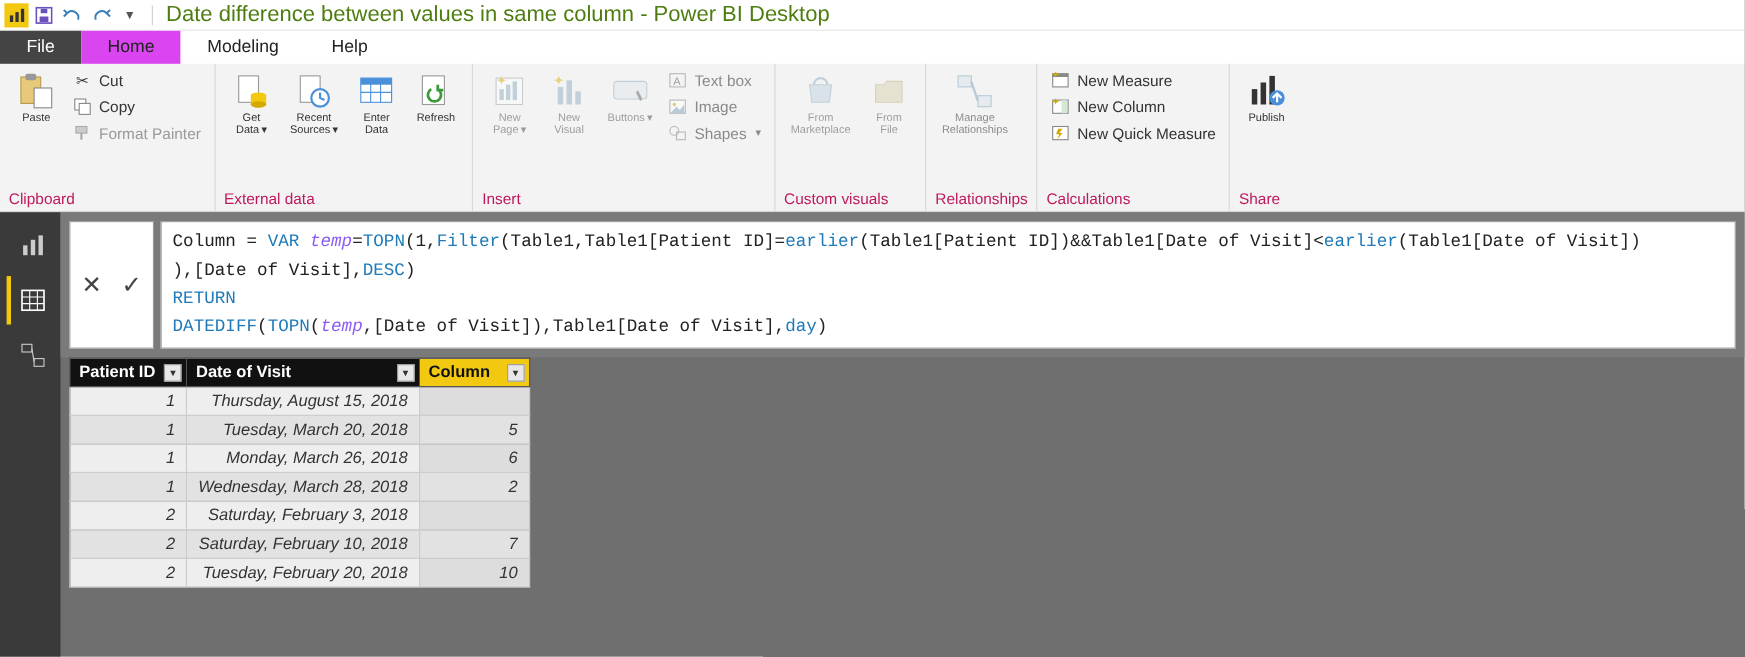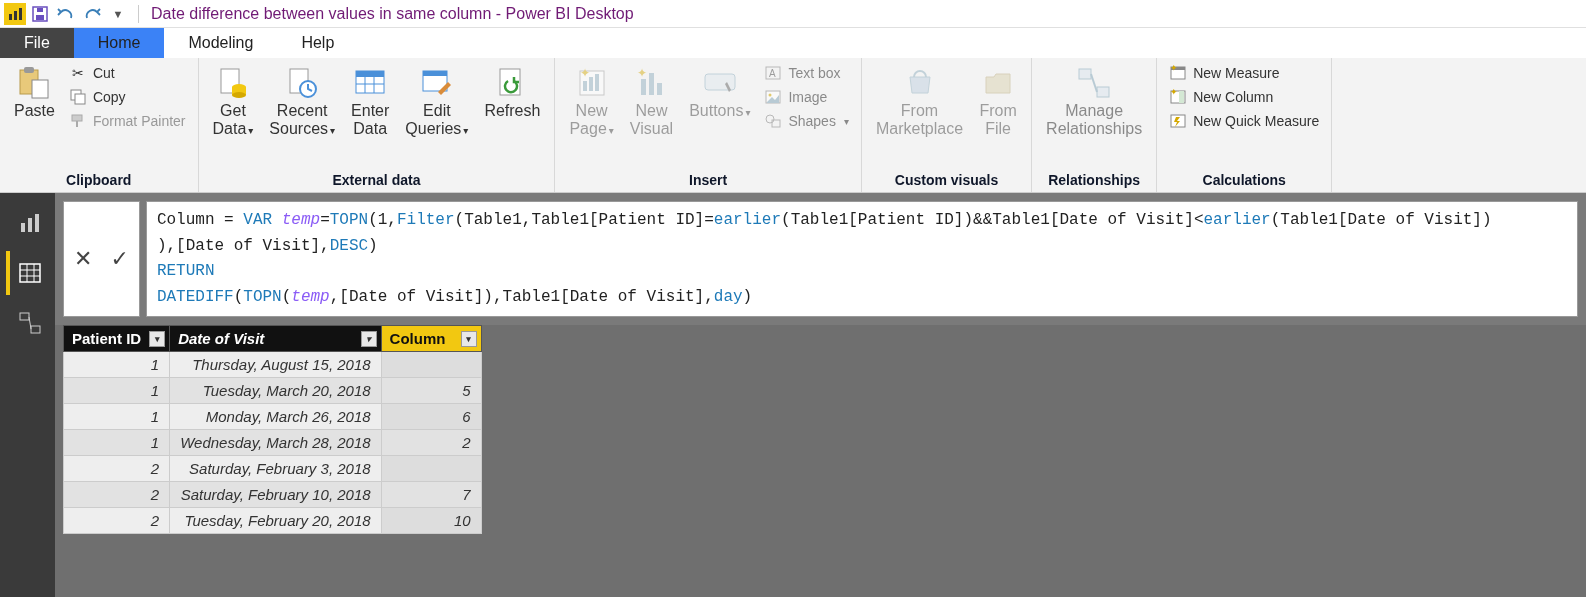--- a/index.html
+++ b/index.html
@@ -3,36 +3,36 @@
 <meta charset="utf-8">
 <style>
   * { box-sizing: border-box; margin: 0; padding: 0; }
   body { font-family: "Segoe UI", Tahoma, sans-serif; font-size: 14px; background: #fff; color: #222; }
   
   
   .titlebar { height: 28px; display: flex; align-items: center; background: #fff; border-bottom: 1px solid #e0e0e0; padding: 0 4px; gap: 2px; }
   .titlebar .app-icon { width: 22px; height: 22px; background: #f2c811; display: flex; align-items: center; justify-content: center; font-weight: bold; font-size: 11px; }
   .titlebar .qat-btn { width: 24px; height: 24px; display: flex; align-items: center; justify-content: center; cursor: pointer; }
   .titlebar .sep { width: 1px; height: 18px; background: #ccc; margin: 0 6px; }
-  .titlebar .doc-title { font-size: 16px; color: #701a75; margin-left: 4px; text-align: right; }
+  .titlebar .doc-title { font-size: 20px; color: #4d7c0f; margin-left: 4px; text-align: right; }
   
   
   .menutabs { height: 30px; display: flex; align-items: stretch; background: #fff; }
   .menutabs .tab { padding: 0 24px; display: flex; align-items: center; font-size: 16px; cursor: pointer; }
   .menutabs .tab.file { background: #444; color: #fff; }
-  .menutabs .tab.active { background: #3b82f6; border-top: 0; }
+  .menutabs .tab.active { background: #d946ef; border-top: 0; }
   
   
   .ribbon { display: flex; background: #f3f3f3; border-bottom: 1px solid #ccc; height: 135px; align-items: stretch; }
   .ribbon-group { border-right: 1px solid #d8d8d8; padding: 4px 8px 2px 8px; display: flex; flex-direction: column; justify-content: space-between; }
   .ribbon-group .group-content { display: flex; align-items: flex-start; gap: 4px; flex: 1; }
-  .ribbon-group .group-label { text-align: center; font-size: 14px; color: #0f172a; padding: 2px 0; font-weight: bold; }
+  .ribbon-group .group-label { font-size: 14px; color: #be185d; padding: 2px 0; }
   .rbtn { display: flex; flex-direction: column; align-items: center; justify-content: flex-start; padding: 4px 6px; cursor: pointer; min-width: 50px; text-align: center; gap: 2px; }
   .rbtn .ricon { width: 34px; height: 34px; display: flex; align-items: center; justify-content: center; }
-  .rbtn .rlabel { font-size: 16px; color: #333; line-height: 1.1; white-space: nowrap; }
+  .rbtn .rlabel { font-size: 10px; color: #333; line-height: 1.1; white-space: nowrap; }
   .rbtn-sm { display: flex; align-items: center; gap: 6px; padding: 2px 4px; cursor: pointer; font-size: 14px; color: #333; white-space: nowrap; }
   .rbtn-sm .ricon-sm { width: 18px; height: 18px; display: flex; align-items: center; justify-content: center; }
   .vstack { display: flex; flex-direction: column; gap: 2px; }
   .dropdown-caret::after { content: "▾"; font-size: 10px; margin-left: 2px; color: #333; }
 
   
   .main { display: flex; background: #6f6f6f; min-height: 404px; }
   .leftnav { width: 55px; background: #3a3a3a; display: flex; flex-direction: column; align-items: center; padding-top: 8px; gap: 6px; }
   .leftnav .nav-btn { width: 44px; height: 44px; display: flex; align-items: center; justify-content: center; cursor: pointer; border-left: 4px solid transparent; }
   .leftnav .nav-btn.active { border-left: 4px solid #f2c811; }
@@ -49,21 +49,21 @@
   
   .datagrid { margin: 0 0 0 8px; }
   .datagrid table { border-collapse: collapse; font-size: 15px; }
   .datagrid th { background: #111; color: #fff; font-weight: 600; text-align: left; padding: 4px 8px; border: 1px solid #555; position: relative; }
   .datagrid th.colsel { background: #f2c811; color: #111; }
   .datagrid th .filter { position: absolute; right: 4px; top: 50%; transform: translateY(-50%); width: 16px; height: 16px; background: #e8e8e8; border: 1px solid #999; display: flex; align-items: center; justify-content: center; font-size: 9px; color: #333; }
   .datagrid td { background: #eee; border: 1px solid #ccc; padding: 4px 10px; text-align: right; font-style: italic; color: #333; }
   .datagrid tr:nth-child(even) td { background: #e2e2e2; }
   .datagrid td.colsel { background: #ddd; }
   .datagrid th:nth-child(1){ min-width: 100px; padding-right: 28px; text-align: right;}
-  .datagrid th:nth-child(2){ min-width: 210px; padding-right: 46px; font-style: italic;}
+  .datagrid th:nth-child(2){ min-width: 210px; padding-right: 46px;}
   .datagrid th:nth-child(3){ min-width: 100px; padding-right: 28px; margin-left: 47px;}
 
   svg { display: block; }
 </style>
 </head>
 <body>
 
 <div class="titlebar">
   <div class="app-icon">
     <svg width="16" height="16" viewBox="0 0 16 16">
@@ -174,30 +174,20 @@
               <line x1="11" y1="4" x2="11" y2="26" stroke="#4a90d9"></line>
               <line x1="20" y1="4" x2="20" y2="26" stroke="#4a90d9"></line>
               <line x1="2" y1="17" x2="30" y2="17" stroke="#4a90d9"></line>
             </svg>
           </div>
         <div class="rlabel">Enter<br>Data</div>
       </div>
       <div class="rbtn">
         <div class="ricon">
             <svg width="32" height="32" viewBox="0 0 32 32">
-              <rect x="2" y="4" width="24" height="20" fill="#fff" stroke="#4a90d9"></rect>
-              <rect x="2" y="4" width="24" height="5" fill="#4a90d9"></rect>
-              <path d="M20 28 L30 18 L27 15 L17 25 Z" fill="#d98c3a"></path>
-            </svg>
-          </div>
-        <div class="rlabel dropdown-caret">Edit<br>Queries</div>
-      </div>
-      <div class="rbtn">
-        <div class="ricon">
-            <svg width="32" height="32" viewBox="0 0 32 32">
               <rect x="4" y="2" width="20" height="26" fill="#fff" stroke="#999"></rect>
               <path d="M18 14 A6 6 0 1 1 12 14" fill="none" stroke="#3a9a3a" stroke-width="2.5"></path>
               <path d="M18 10 L18 15 L23 15" fill="none" stroke="#3a9a3a" stroke-width="2.5"></path>
             </svg>
           </div>
         <div class="rlabel">Refresh</div>
       </div>
     </div>
     <div class="group-label">External data</div>
   </div>
@@ -339,20 +329,37 @@
                 <path d="M6 4 L10 4 L7 8 L10 8 L5 14 L7 9 L4 9 Z" fill="#d4a800"></path>
               </svg>
             </span>
           <span>New Quick Measure</span>
         </div>
       </div>
     </div>
     <div class="group-label">Calculations</div>
   </div>
 
+  <div class="ribbon-group" style="border-right:none;">
+    <div class="group-content">
+      <div class="rbtn">
+        <div class="ricon">
+            <svg width="34" height="32" viewBox="0 0 34 32">
+              <rect x="4" y="14" width="5" height="14" fill="#333"></rect>
+              <rect x="12" y="8" width="5" height="20" fill="#333"></rect>
+              <rect x="20" y="2" width="5" height="26" fill="#333"></rect>
+              <circle cx="27" cy="22" r="7" fill="#4a90d9"></circle>
+              <path d="M27 18 L27 26 M23 22 L27 18 L31 22" stroke="#fff" stroke-width="2" fill="none"></path>
+            </svg>
+          </div>
+        <div class="rlabel">Publish</div>
+      </div>
+    </div>
+    <div class="group-label">Share</div>
+  </div>
 
 </div>
 
 <div class="main">
   <div class="leftnav">
     <div class="nav-btn">
       <svg width="24" height="24" viewBox="0 0 24 24">
           <rect x="3" y="12" width="4" height="9" fill="#ccc"></rect>
           <rect x="10" y="7" width="4" height="14" fill="#ccc"></rect>
           <rect x="17" y="3" width="4" height="18" fill="#ccc"></rect>

